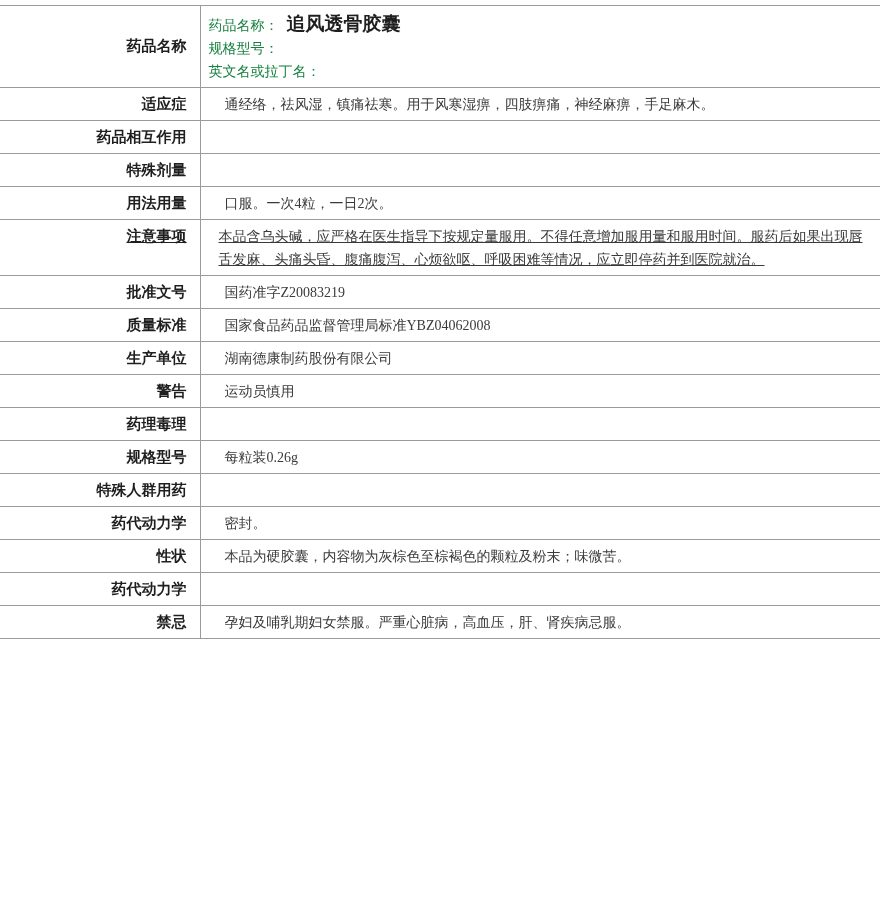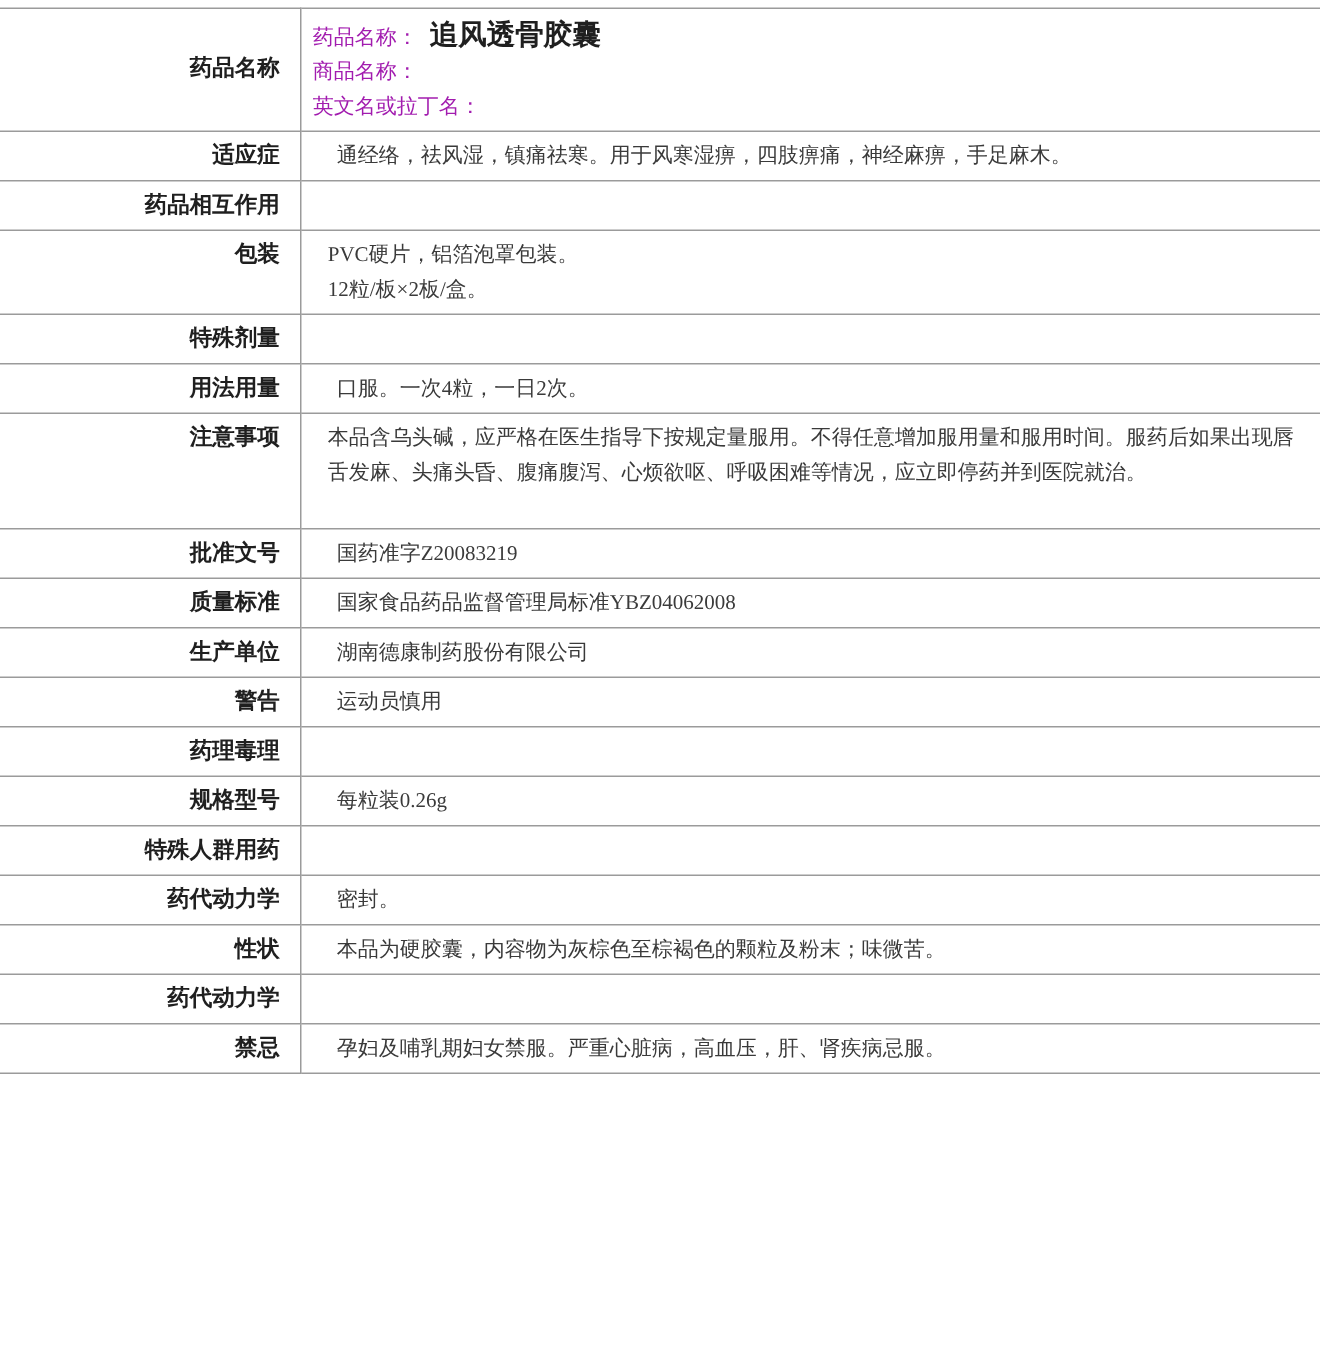--- a/index.html
+++ b/index.html
@@ -33,57 +33,50 @@
   td.val {
     font-size: 14px;
     color: #3a3a3a;
     padding: 5px 14px 4px 18px;
   }
   td.val.name-val { padding: 6px 14px 4px 8px; }
   tr.h33 td { height: 33px; padding-left: 24px; }
   tr.h79 td { height: 79px; }
   tr.h55 td { height: 55px; }
   tr.h49 td { height: 49px; }
-  tr.h71 td { height: 77px; }
+  tr.h71 td { height: 56px; text-decoration: underline; }
   .name-line { line-height: 23px; }
-  .sub { color: #a21caf; font-size: 14px; text-align: right; }
+  .sub { color: #15803d; font-size: 14px; text-align: right; }
   .name-strong { font-weight: bold; color: #1f1f1f; margin-left: 8px; font-size: 19px; }
 </style>
 </head>
 <body>
 
 <table class="drug-table">
   <tbody>
     <tr class="h79">
       <td class="lbl mid">药品名称</td>
       <td class="val name-val">
         <div class="name-line"><span class="sub">药品名称：</span><span class="name-strong">追风透骨胶囊</span></div>
-        <div class="name-line"><span class="sub">商品名称：</span><span></span></div>
+        <div class="name-line"><span class="sub">规格型号：</span><span></span></div>
         <div class="name-line"><span class="sub">英文名或拉丁名：</span><span></span></div>
       </td>
     </tr>
 
     <tr class="h33">
       <td class="lbl">适应症</td>
       <td class="val">通经络，祛风湿，镇痛祛寒。用于风寒湿痹，四肢痹痛，神经麻痹，手足麻木。</td>
     </tr>
 
 
     <tr class="h33">
       <td class="lbl">药品相互作用</td>
       <td class="val"></td>
     </tr>
 
-    <tr class="h49">
-      <td class="lbl">包装</td>
-      <td class="val">
-        <div>PVC硬片，铝箔泡罩包装。</div>
-        <div>12粒/板×2板/盒。</div>
-      </td>
-    </tr>
 
     <tr class="h33">
       <td class="lbl">特殊剂量</td>
       <td class="val"></td>
     </tr>
 
 
     <tr class="h33">
       <td class="lbl">用法用量</td>
       <td class="val">口服。一次4粒，一日2次。</td>

